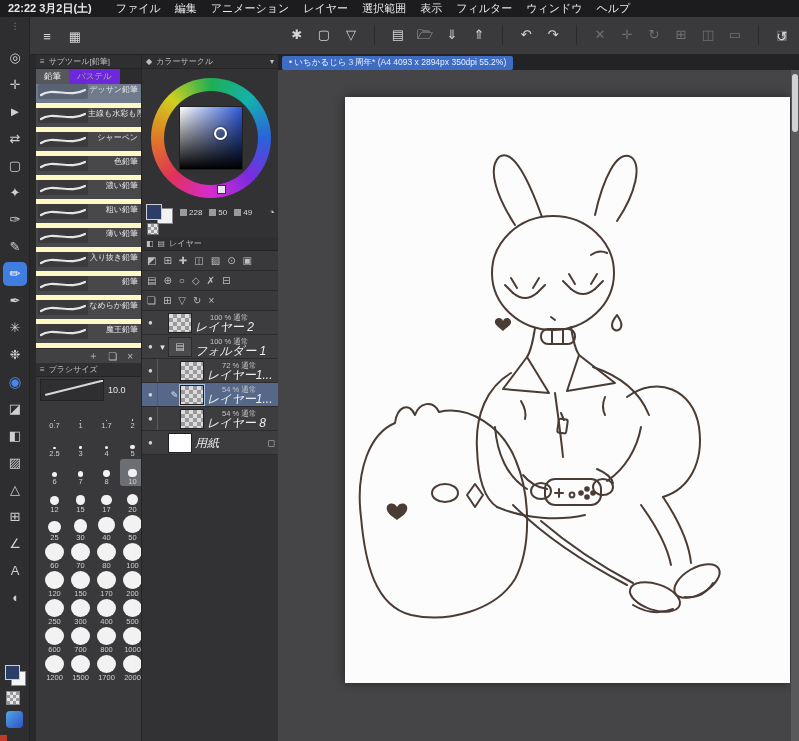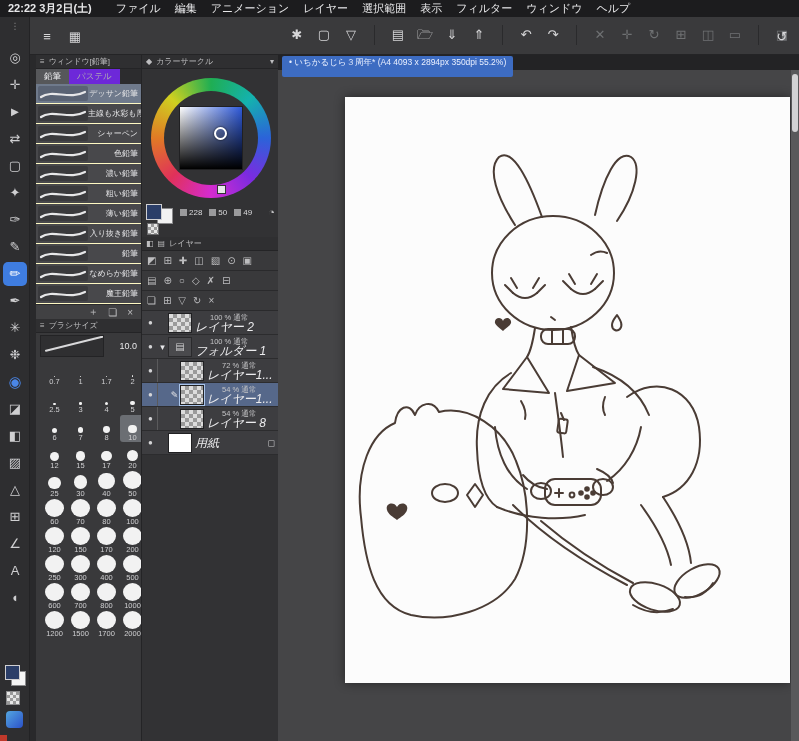--- a/index.html
+++ b/index.html
@@ -47,34 +47,34 @@
   .panel-col-right{left:141px;top:55px;width:137px;height:686px;background:#323234;border-left:1px solid #242426;box-sizing:border-box;}
   .panel-header{height:13px;background:#2f2f31;font-size:8px;color:#bdbdbf;display:flex;align-items:center;
                 gap:4px;padding:0 4px;border-bottom:1px solid #242426;}
   .panel-title{white-space:nowrap;overflow:hidden;}
 
   
   .subtool-tabs{display:flex;height:15px;background:#2c2c2e;}
   .subtool-tab{flex:0 0 auto;padding:0 8px;font-size:8.5px;line-height:15px;color:#aeaeb0;background:#6d28d9;}
   .subtool-tab.active{background:#56575a;color:#f0f0f2;}
   .brush-list{background:#39393b;}
-  .brush-row{height:19px;display:flex;align-items:center;background:#48484b;border-bottom:1px solid #fef9c3;overflow:hidden;}
+  .brush-row{height:19px;display:flex;align-items:flex-start;background:#48484b;border-bottom:5px solid #fef9c3;overflow:hidden;}
   .brush-row.sel{background:#6f7a8c;}
   .brush-prev{flex:0 0 50px;height:15px;margin-left:2px;background:#3a3a3d;border-radius:2px;display:flex;align-items:center;}
   .brush-row.sel .brush-prev{background:#5a6374;}
   .brush-label{flex:1;font-size:8px;color:#e4e4e6;text-align:right;padding-right:3px;white-space:nowrap;overflow:hidden;}
   .subtool-footer{height:14px;background:#414143;display:flex;justify-content:flex-end;gap:10px;align-items:center;
                   padding-right:8px;font-size:10px;color:#bdbdbf;border-top:1px solid #2b2b2d;}
 
   
   .bs-control{height:26px;display:flex;align-items:center;gap:4px;padding:2px 4px;box-sizing:border-box;}
   .bs-preview{width:62px;height:20px;background:#2f2f31;border:1px solid #232325;position:relative;overflow:hidden;}
   .bs-preview::after{content:"";position:absolute;left:4px;top:14px;width:60px;height:2px;background:#d8d8da;
                      transform:rotate(-14deg);transform-origin:left center;border-radius:2px;}
-  .bs-value{font-size:9px;color:#e8e8ea;flex:1;text-align:right;}
+  .bs-value{font-size:9px;color:#e8e8ea;flex:1;}
   .bs-grid{display:grid;grid-template-columns:repeat(4,25px);grid-auto-rows:27px;gap:1px;padding-left:6px;}
   .bs-cell{display:flex;flex-direction:column;align-items:center;justify-content:flex-end;border-radius:3px;}
   .bs-cell.sel{background:#6b6e73;}
   .bs-dot{background:#f2f2f2;border-radius:50%;}
   .bs-num{font-size:7.5px;color:#cfcfd1;line-height:9px;}
 
   
   .wheel-box{position:absolute;left:9px;top:23px;width:120px;height:120px;}
   .wheel{position:absolute;inset:0;border-radius:50%;
          background:conic-gradient(from 0deg,#1fae53,#14b2ae,#2b63d9,#7b2be0,#d52bd0,#e0315a,#e07a25,#cfd020,#1fae53);}
@@ -111,21 +111,21 @@
   .thumb.folder{background:#4a4a4d;color:#cfcfd1;font-size:10px;text-align:center;line-height:18px;border:1px solid #2a2a2c;}
   .layer-row.sel .thumb{outline:1px solid #a9c4ea;}
   .ltext{flex:1;margin-left:3px;overflow:hidden;}
   .ltext .l1{font-size:7.5px;color:#c4c4c6;line-height:9px;white-space:nowrap;margin-left:15px;}
   .ltext .l2{font-size:12px;color:#ececee;line-height:10px;white-space:nowrap;font-style:italic;}
   .layer-row .right-ic{font-size:9px;color:#c4c4c6;margin-right:2px;}
 
   
   .canvas-region{left:278px;top:55px;width:521px;height:686px;background:#454547;}
   .tabstrip{position:absolute;left:0;top:0;width:521px;height:15px;background:#232325;}
-  .doc-tab{position:absolute;left:4px;top:1px;height:21px;background:#3d6cc2;border-radius:2px;
+  .doc-tab{position:absolute;left:4px;top:1px;height:14px;background:#3d6cc2;border-radius:2px;
            font-size:8.5px;line-height:13px;color:#eaf0ff;padding:0 7px;white-space:nowrap;}
   .viewport{position:absolute;left:0;top:15px;width:521px;height:671px;overflow:hidden;}
   .art-canvas{position:absolute;left:67px;top:27px;width:445px;height:586px;background:#fcfcfc;
               box-shadow:0 0 10px rgba(0,0,0,0.45);}
   .vscroll{position:absolute;right:0;top:15px;width:8px;height:671px;background:#59595b;}
   .vthumb{position:absolute;right:1px;top:4px;width:6px;height:58px;background:#d2d2d4;border-radius:3px;}
 
   .sketch{position:absolute;inset:0;}
 </style>
 </head>
@@ -216,21 +216,21 @@
     <div class="swatch-trans mini-checker"></div>
     <div class="quick-blue"></div>
     <div class="red-tab"></div>
   </div>
 
   <div class="gutter abs"></div>
 
   <div class="panel-col-left abs">
     <div class="panel-header">
       <span>≡</span>
-      <span class="panel-title">ウィンドウ[鉛筆]</span>
+      <span class="panel-title">サブツール[鉛筆]</span>
     </div>
     <div class="subtool-tabs">
         <div class="subtool-tab active">鉛筆</div>
         <div class="subtool-tab">パステル</div>
       </div>
     <div class="brush-list">
         <div class="brush-row sel">
           <div class="brush-prev">
             <svg viewBox="0 0 50 14" width="50" height="14">
               <path d="M3 10 C 14 2, 32 13, 47 5" fill="none" stroke="#e6e6e8" stroke-width="2.2" stroke-linecap="round"></path>

